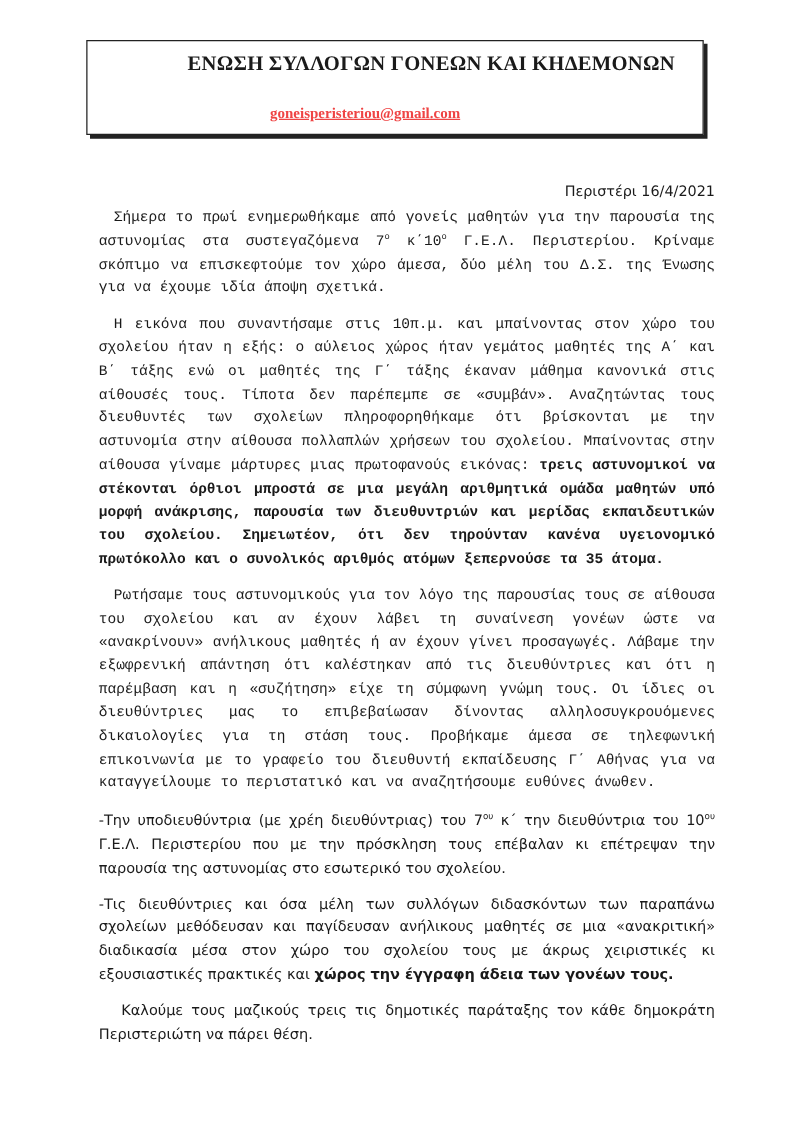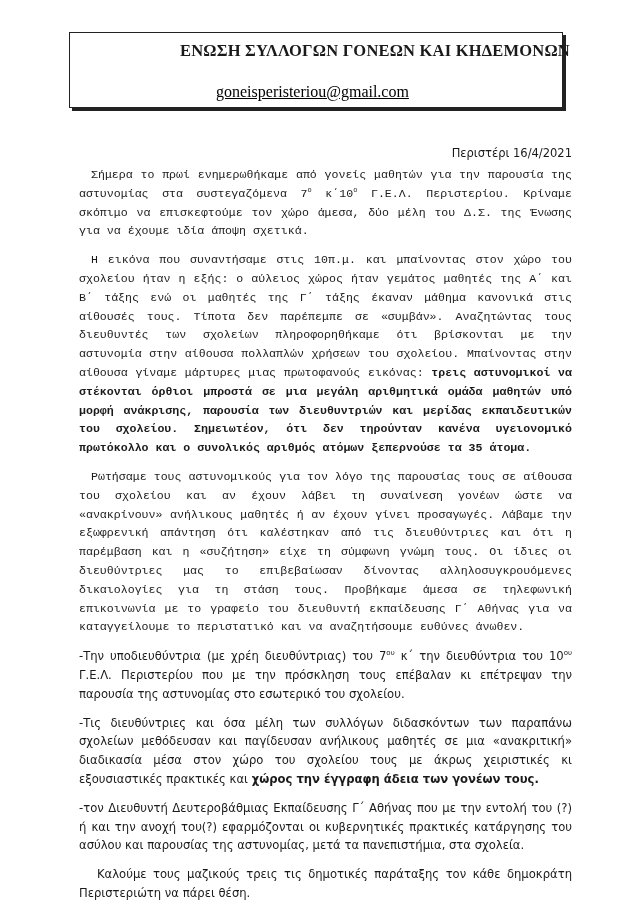--- a/index.html
+++ b/index.html
@@ -8,29 +8,29 @@
       font-family: "DejaVu Sans", sans-serif; color: #1a1a1a;
     }
     .header-box {
       position: absolute; left: 69px; top: 32px; width: 492px; height: 74px;
       border: 1px solid #222; background: #fff;
       box-shadow: 3px 3px 0 #222;
       font-family: "Liberation Serif", serif;
     }
     .h-line1 {
       position: absolute; left: 80px; top: 8px;
-      font-size: 16.5px; font-weight: bold; letter-spacing: 0.2px; white-space: nowrap; margin-left: 30px;
+      font-size: 16.5px; font-weight: bold; letter-spacing: 0.2px; white-space: nowrap;
     }
     .h-line2 {
       position: absolute; left: 142px; top: 27px;
       font-size: 16.5px; font-weight: bold; letter-spacing: 0.2px; white-space: nowrap;
     }
     .h-email {
       position: absolute; left: 146px; top: 50px;
-      font-size: 16px; font-weight: normal; color: #000000; text-decoration: underline;
+      font-size: 12px; font-weight: bold; color: #ef4444; text-decoration: underline;
       white-space: nowrap;
     }
     .date {
       position: absolute; right: 69px; top: 146px;
       font-size: 11.5px; white-space: nowrap;
     }
     .content {
       position: absolute; left: 79px; top: 166px; width: 493px;
       font-size: 11.6px; line-height: 18.8px;
     }
@@ -56,17 +56,16 @@
 
   <p class="indent"><span>Η εικόνα που συναντήσαμε στις 10π.μ. και μπαίνοντας στον χώρο του σχολείου ήταν η εξής: ο αύλειος χώρος ήταν γεμάτος μαθητές της Α΄ και Β΄ τάξης ενώ οι μαθητές της Γ΄ τάξης έκαναν μάθημα κανονικά στις αίθουσές τους. Τίποτα δεν παρέπεμπε σε «συμβάν». Αναζητώντας τους διευθυντές των σχολείων πληροφορηθήκαμε ότι βρίσκονται με την αστυνομία στην αίθουσα πολλαπλών χρήσεων του σχολείου. Μπαίνοντας στην αίθουσα γίναμε μάρτυρες μιας πρωτοφανούς εικόνας: </span><b>τρεις αστυνομικοί  να στέκονται όρθιοι μπροστά  σε μια μεγάλη αριθμητικά ομάδα μαθητών υπό μορφή ανάκρισης, παρουσία των διευθυντριών και μερίδας εκπαιδευτικών του σχολείου. Σημειωτέον, ότι δεν τηρούνταν κανένα υγειονομικό πρωτόκολλο και ο συνολικός αριθμός ατόμων ξεπερνούσε τα 35 άτομα.</b></p>
 
   <p class="indent"><span>Ρωτήσαμε τους αστυνομικούς για τον λόγο της παρουσίας τους σε αίθουσα του σχολείου και αν έχουν λάβει τη συναίνεση γονέων ώστε να «ανακρίνουν» ανήλικους μαθητές ή αν έχουν γίνει προσαγωγές. Λάβαμε την εξωφρενική απάντηση ότι καλέστηκαν από τις διευθύντριες και ότι η παρέμβαση και η «συζήτηση» είχε τη σύμφωνη γνώμη τους. Οι ίδιες οι διευθύντριες μας το επιβεβαίωσαν δίνοντας αλληλοσυγκρουόμενες δικαιολογίες για τη στάση τους. Προβήκαμε άμεσα σε τηλεφωνική επικοινωνία με το γραφείο του διευθυντή εκπαίδευσης Γ΄ Αθήνας για να καταγγείλουμε το περιστατικό και να αναζητήσουμε ευθύνες άνωθεν.</span></p>
 
 
   <p><span>-Την υποδιευθύντρια (με χρέη διευθύντριας) του 7</span><sup>ου</sup><span> κ΄ την διευθύντρια του 10</span><sup>ου</sup><span> Γ.Ε.Λ. Περιστερίου που με την πρόσκληση τους επέβαλαν κι επέτρεψαν  την παρουσία της αστυνομίας στο εσωτερικό του σχολείου.</span></p>
 
   <p><span>-Τις διευθύντριες και όσα μέλη των συλλόγων διδασκόντων των παραπάνω σχολείων μεθόδευσαν και παγίδευσαν ανήλικους μαθητές σε μια «ανακριτική» διαδικασία μέσα στον χώρο του σχολείου τους με άκρως χειριστικές κι εξουσιαστικές πρακτικές και </span><b>χώρος την έγγραφη άδεια των γονέων τους.</b></p>
 
-  <p><span> -τον Διευθυντή Δευτεροβάθμιας Εκπαίδευσης Γ΄ Αθήνας που με την εντολή του (?) ή και την ανοχή του(?)  εφαρμόζονται οι κυβερνητικές  πρακτικές κατάργησης του ασύλου και παρουσίας της αστυνομίας, μετά τα πανεπιστήμια, στα σχολεία.</span></p>
 
   <p class="indent2"><span>Καλούμε τους μαζικούς τρεις τις δημοτικές παράταξης τον κάθε δημοκράτη  Περιστεριώτη να πάρει θέση.</span></p>
 
 </div>
 
 </body></html>

